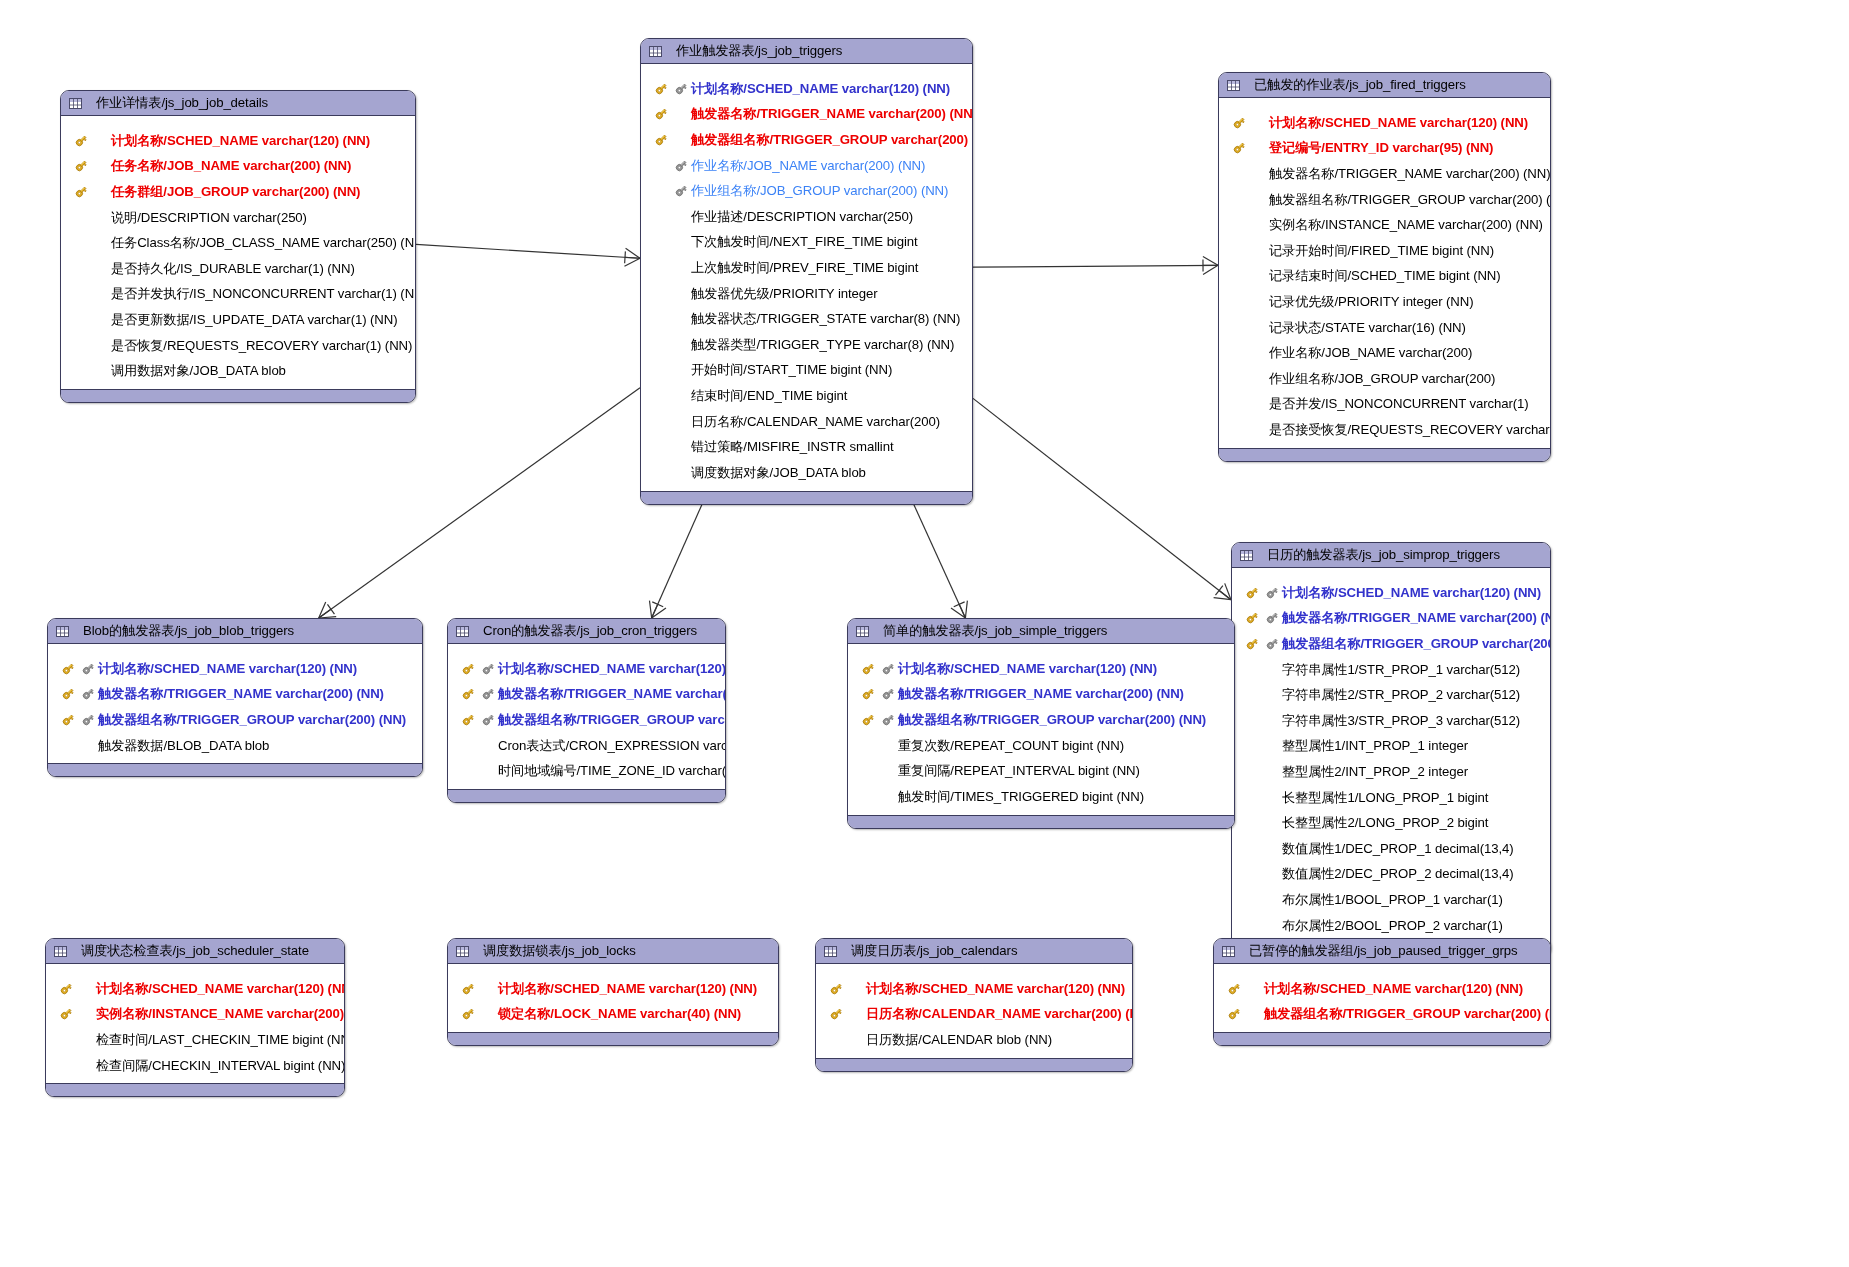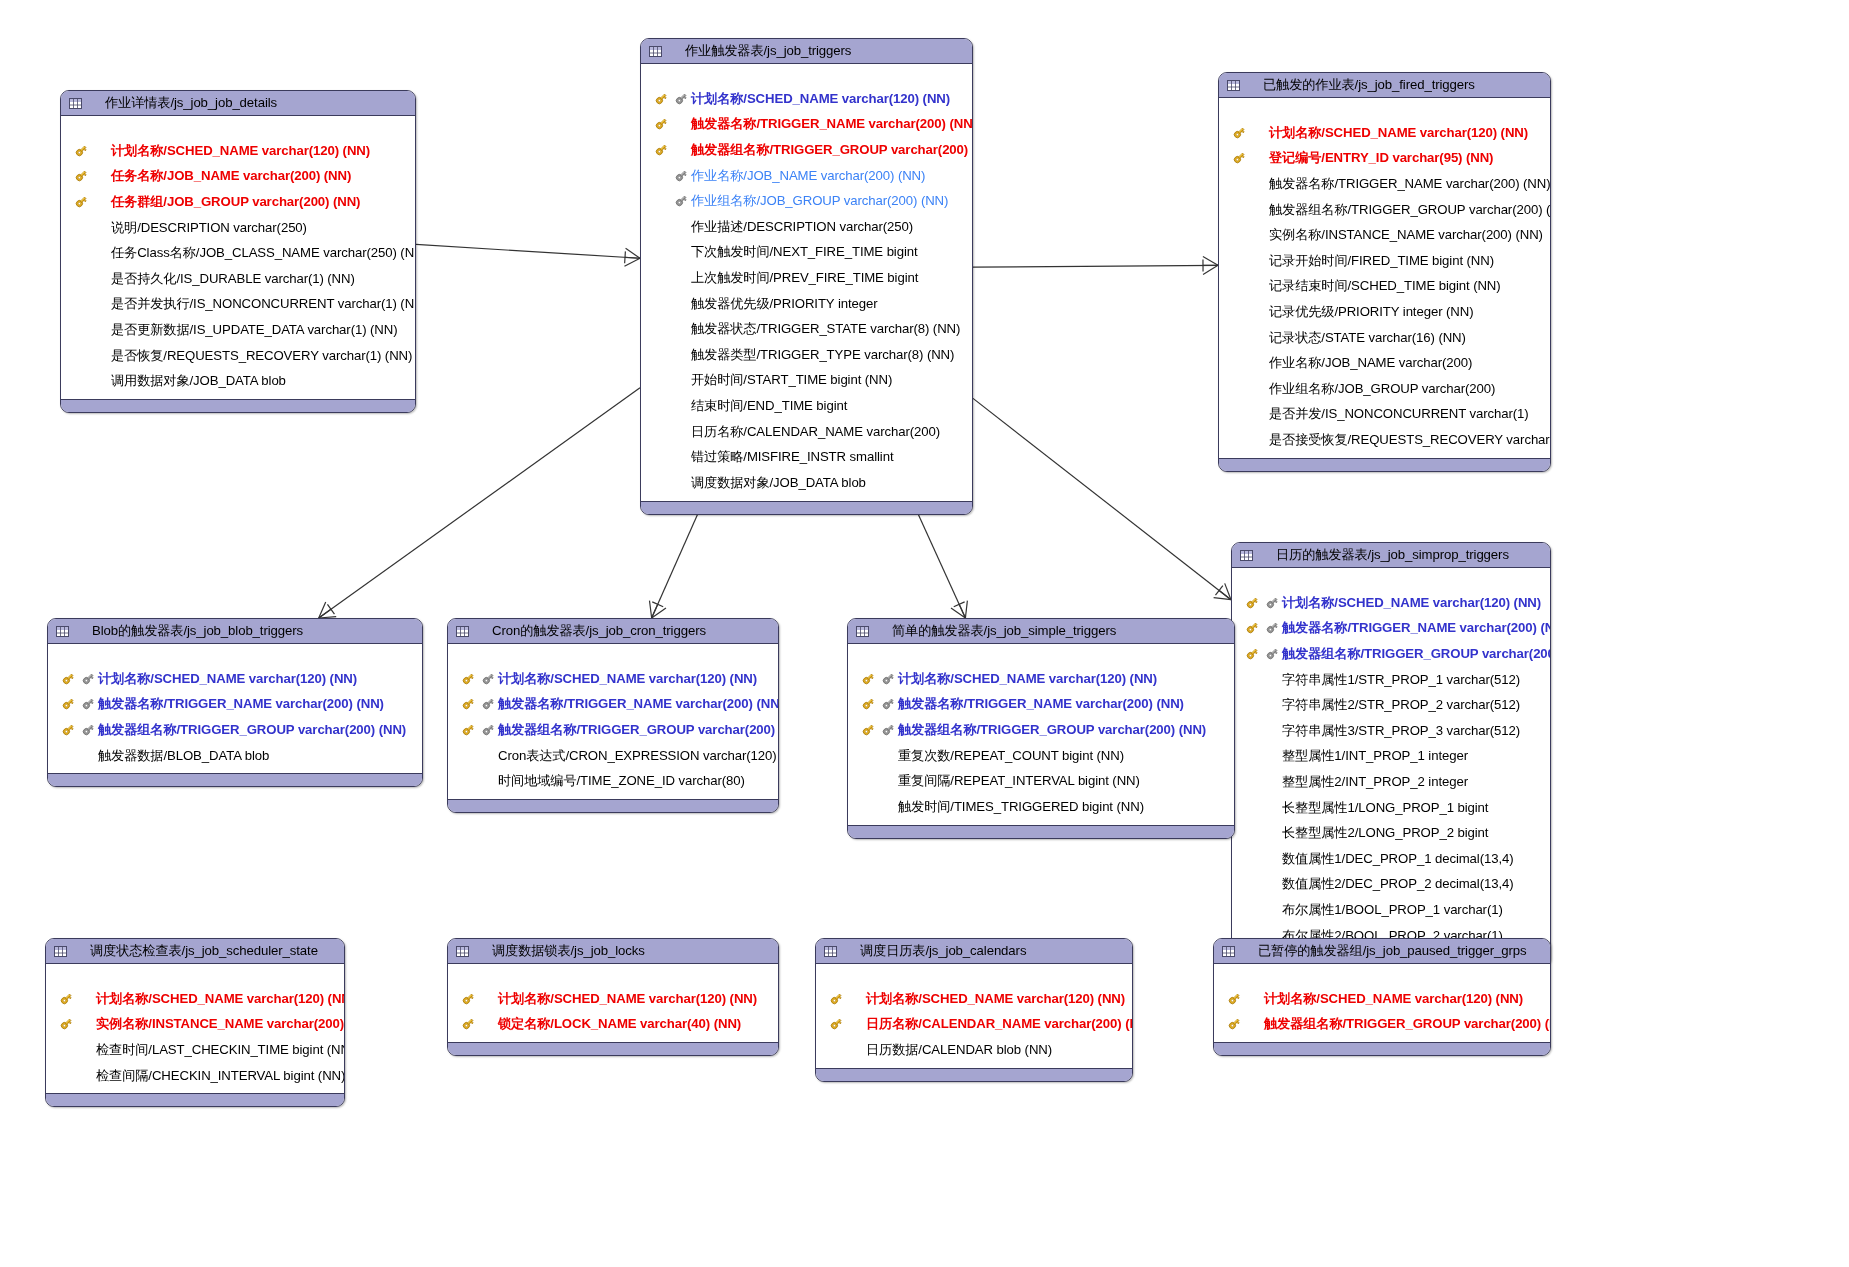--- a/index.html
+++ b/index.html
@@ -30,36 +30,36 @@
     box-shadow:1px 1px 2px rgba(0,0,0,0.28);
     overflow:hidden;
   }
   .ent-header{
     background:#a5a5d0;
     border-bottom:1px solid #3b3b5c;
     height:25px;
     display:flex;
     align-items:center;
     padding:0 8px;
-    gap:23px;
+    gap:14px;
     box-sizing:border-box;
   }
   .ent-title{
     font-size:13.2px;
     color:#000000;
     white-space:nowrap;
     letter-spacing:-0.1px;
   }
   .tbl-icon{
     width:13px;height:11px;
     flex:0 0 auto;
     display:block;
   }
   .ent-body{
-    padding:22px 0 5px 0;
+    padding:12px 0 5px 0;
     background:#ffffff;
   }
   .attr{
     height:25.6px;
     display:flex;
     align-items:center;
     padding:0 6px 0 10px;
     box-sizing:border-box;
     white-space:nowrap;
   }
@@ -736,21 +736,21 @@
             <span class="attr-label c-blue">触发器组名称/TRIGGER_GROUP varchar(200) (NN)</span>
           </div>
           <div class="attr">
             <span class="keyslot"></span>
             <span class="keyslot2"></span>
             <span class="attr-label c-black">触发器数据/BLOB_DATA blob</span>
           </div>
         </div>
         <div class="ent-footer"></div>
       </div>
-      <div class="entity" style="left: 447px; top: 618px; width: 332px;">
+      <div class="entity" style="left: 447px; top: 618px; width: 279px;">
         <div class="ent-header">
           <span>
             <svg class="tbl-icon" viewBox="0 0 13 11" xmlns="http://www.w3.org/2000/svg">
               <rect x="0.5" y="0.5" width="12" height="10" fill="#ffffff" stroke="#4a4a6a" stroke-width="1"></rect>
               <rect x="1" y="1" width="11" height="3" fill="#b8b8dd"></rect>
               <line x1="0.5" y1="7" x2="12.5" y2="7" stroke="#4a4a6a" stroke-width="0.8"></line>
               <line x1="4.5" y1="1" x2="4.5" y2="10.5" stroke="#4a4a6a" stroke-width="0.8"></line>
               <line x1="8.5" y1="1" x2="8.5" y2="10.5" stroke="#4a4a6a" stroke-width="0.8"></line>
             </svg>
           </span>

